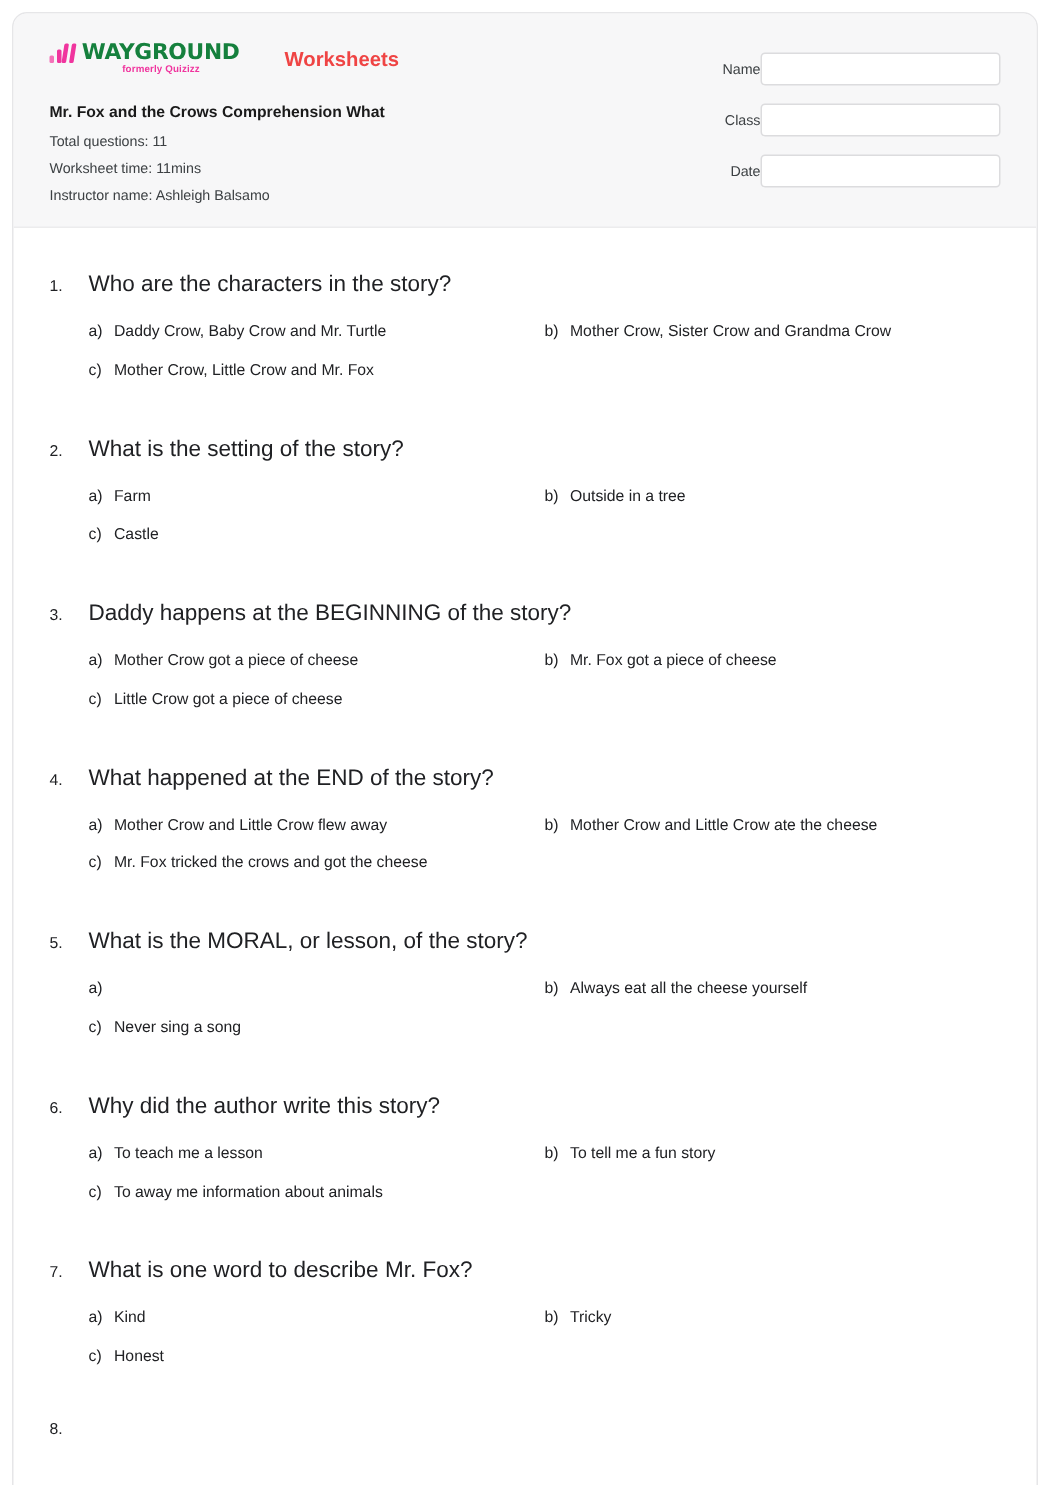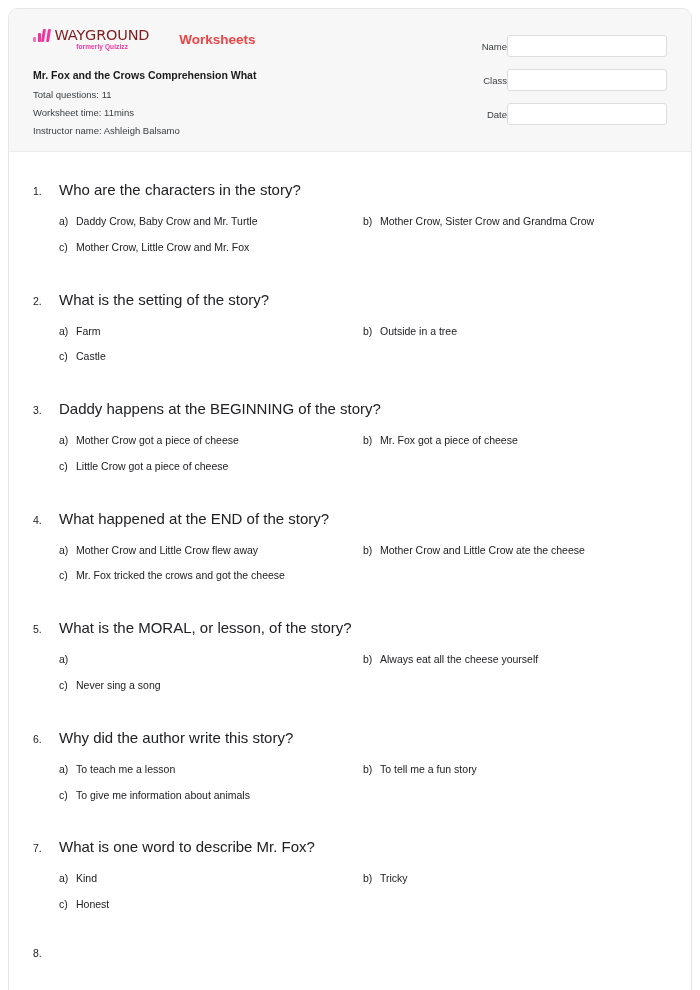--- a/index.html
+++ b/index.html
@@ -67,23 +67,23 @@
     width: 3px;
     background: #f0359e;
     border-radius: 1px;
   }
   .logo-bars i:nth-child(1) { height: 5px;  background:#f472b8; }
   .logo-bars i:nth-child(2) { height: 9px;  }
   .logo-bars i:nth-child(3) { height: 13px; transform: skewX(-9deg); }
   .logo-bars i:nth-child(4) { height: 13px; transform: skewX(-9deg); }
   .logo-word {
     font-size: 14.5px;
-    font-weight: normal;
+    font-weight: bold;
     letter-spacing: -0.2px;
-    color: #7f1d1d;
+    color: #15803d;
     font-family: "DejaVu Sans", sans-serif;
     line-height: 13px;
   }
   .logo-sub {
     font-size: 6.5px;
     color: #f0359e;
     font-weight: bold;
     margin-top: 2px;
     letter-spacing: 0.1px;
     padding-left: 22px;
@@ -350,21 +350,21 @@
           <div class="option">
             <span class="opt-key">a)</span>
             <span class="opt-text">To teach me a lesson</span>
           </div>
           <div class="option">
             <span class="opt-key">b)</span>
             <span class="opt-text">To tell me a fun story</span>
           </div>
           <div class="option">
             <span class="opt-key">c)</span>
-            <span class="opt-text">To give me information about animals</span>
+            <span class="opt-text">To away me information about animals</span>
           </div>
         </div>
       </div>
       <div class="question">
         <div class="q-head">
           <div class="q-num">7.</div>
           <div class="q-text">What is one word to describe Mr. Fox?</div>
         </div>
         <div class="options">
           <div class="option">

